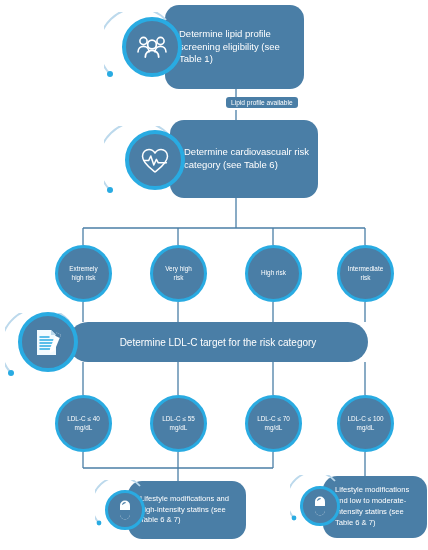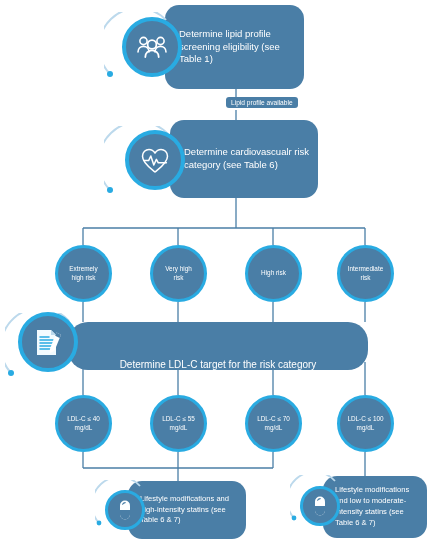--- a/index.html
+++ b/index.html
@@ -14,22 +14,22 @@
   .box{position:absolute;background:#4a7ea6;border-radius:14px;
        box-sizing:border-box;display:flex;align-items:center;}
   .box .txt{color:#ffffff;line-height:1.35;padding-left:10px;padding-right:8px;}
 
   .box-top{left:165px;top:5px;width:139px;height:84px;}
   .box-top .txt{font-size:9.5px;padding-left:14px;}
 
   .box-cv{left:170px;top:120px;width:148px;height:78px;}
   .box-cv .txt{font-size:9.5px;padding-left:14px;}
 
-  .bar{position:absolute;left:68px;top:322px;width:300px;height:48px;
-       background:#4a7ea6;border-radius:20px;display:flex;align-items:flex-end;
+  .bar{position:absolute;left:68px;top:322px;width:300px;height:40px;
+       background:#4a7ea6;border-radius:20px;display:flex;align-items:center;
        justify-content:center;}
   .bar .txt{color:#fff;font-size:10px;}
 
   .box-tx{position:absolute;background:#4a7ea6;border-radius:14px;
           display:flex;align-items:center;}
   .box-tx .txt{color:#fff;font-size:7.6px;line-height:1.42;padding-left:12px;padding-right:6px;}
   .box-tx-left{left:128px;top:481px;width:118px;height:58px;}
   .box-tx-right{left:323px;top:476px;width:104px;height:62px;}
 
   

